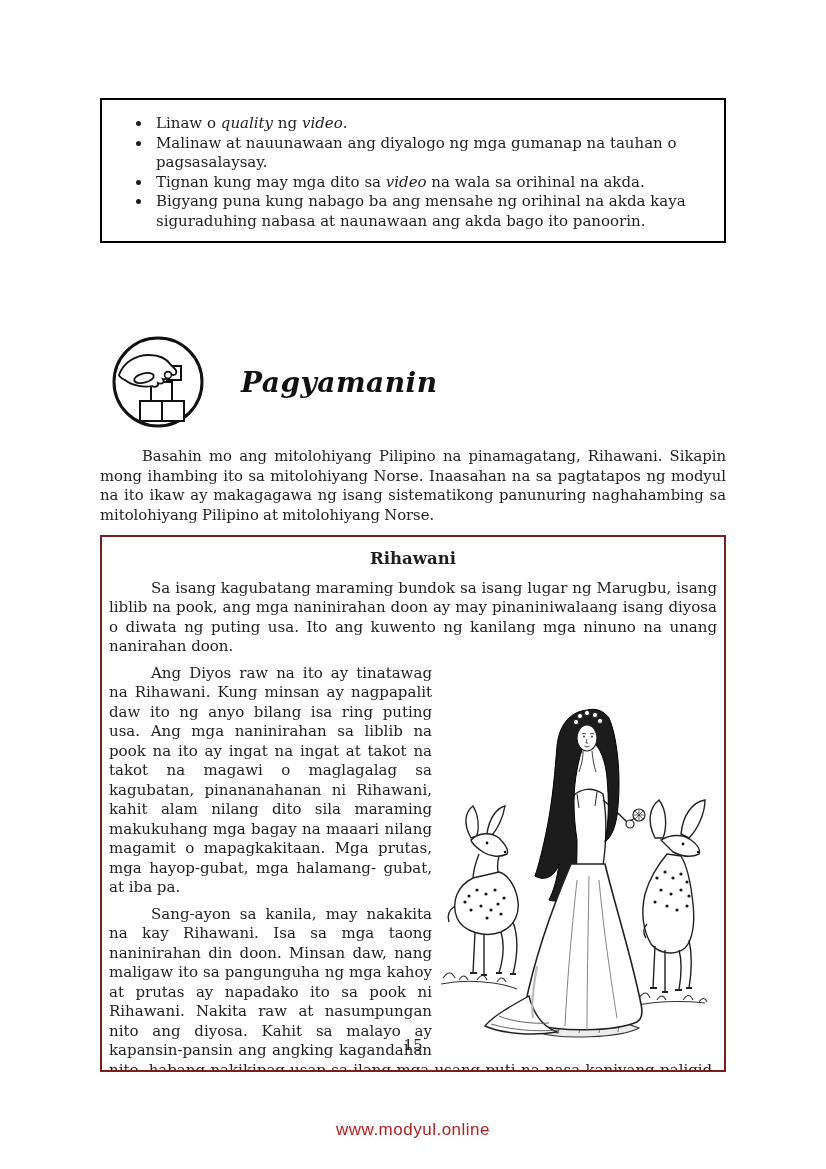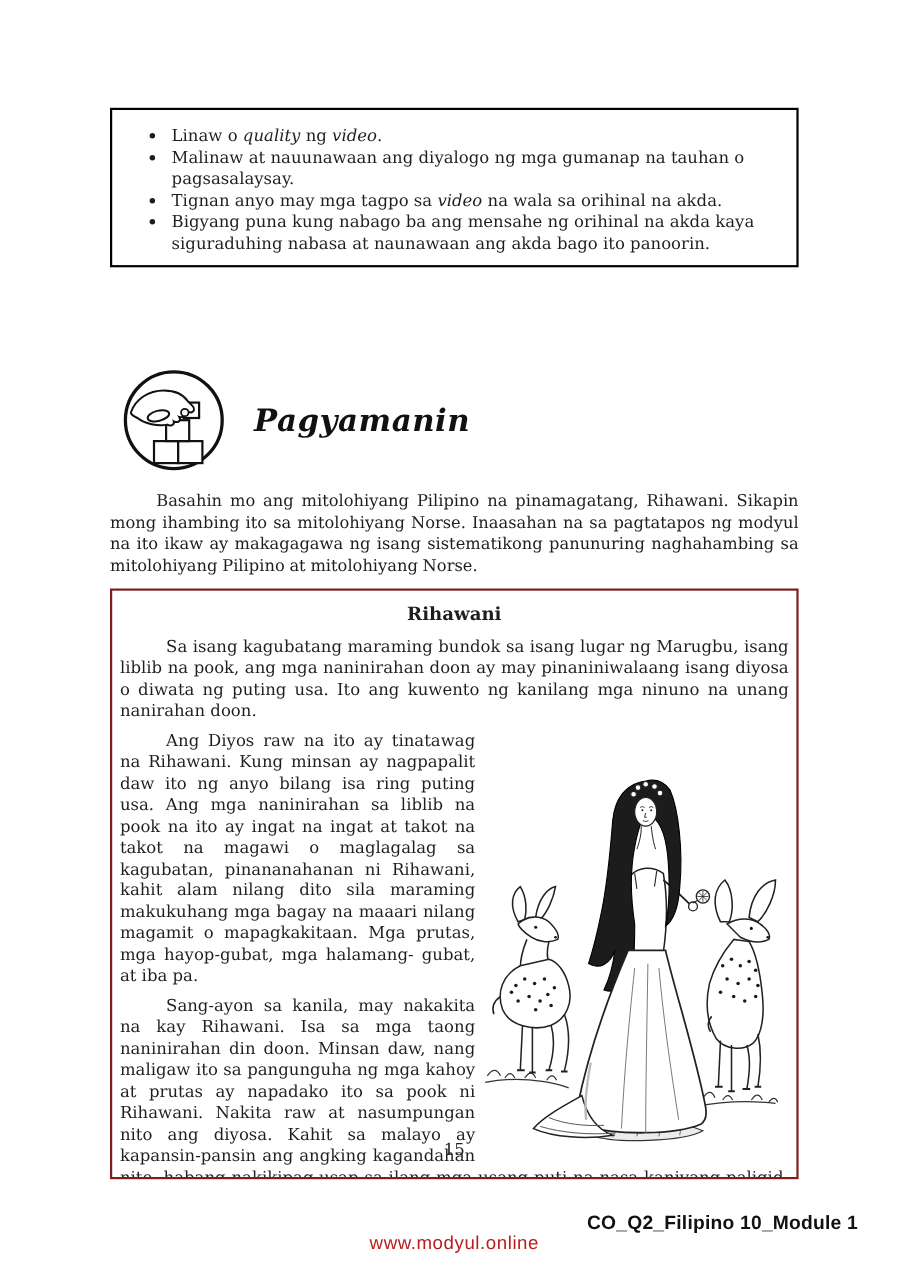--- a/index.html
+++ b/index.html
@@ -17,21 +17,21 @@
     box-sizing:border-box;border:2px solid #000;
     padding:13px 14px 10px 12px;
     font-size:15px;line-height:19.5px;
   }
   .intro-box .lead{margin:0;text-align:justify;text-indent:42px;}
   .intro-box ul{margin:1px 0 0 24px;padding-left:14px;list-style:disc;}
   .intro-box li{padding-left:4px;margin:0;}
   
   .section-head{
     position:absolute;left:111px;top:335px;
-    display:flex;align-items:center;gap:26px;
+    display:flex;align-items:center;gap:36px;
   }
   .icon-circle{width:94px;height:94px;}
   .heading{
     margin:0;font-size:28px;font-weight:bold;font-style:italic;
     letter-spacing:0.5px;color:#111;
   }
   
   .lead-paragraph{
     position:absolute;left:100px;top:446px;width:626px;height:80px;overflow:hidden;
     margin:0;font-size:14.8px;line-height:19.5px;
@@ -66,21 +66,21 @@
 </style>
 </head>
 <body>
 
 <div class="page">
 
   <section class="intro-box">
     <ul>
       <li><span>Linaw o </span><i>quality</i><span> ng </span><i>video</i><span>.</span></li>
       <li><span>Malinaw at nauunawaan ang diyalogo ng mga gumanap na tauhan o pagsasalaysay.</span></li>
-      <li><span>Tignan anyo may mga tagpo sa </span><i>video</i><span> na wala sa orihinal na akda.</span></li>
+      <li><span>Tignan kung may mga dito sa </span><i>video</i><span> na wala sa orihinal na akda.</span></li>
       <li><span>Bigyang puna kung nabago ba ang mensahe ng orihinal na akda kaya siguraduhing nabasa at naunawaan ang akda bago ito panoorin.</span></li>
     </ul>
   </section>
 
   <div class="section-head">
     <div class="icon-circle">
       <svg viewBox="0 0 94 94" xmlns="http://www.w3.org/2000/svg">
         <circle cx="47" cy="47" r="44" fill="#fff" stroke="#111" stroke-width="3"></circle>
         <g fill="#fff" stroke="#111" stroke-width="2">
           <rect x="29" y="66" width="22" height="20"></rect>
@@ -200,16 +200,15 @@
           <circle cx="214" cy="236" r="1.6"></circle>
         </g>
       </svg>
     </div>
 
     <p class="story-p">Ang Diyos raw na ito ay tinatawag na Rihawani. Kung minsan ay nagpapalit daw ito ng anyo bilang isa ring puting usa. Ang mga naninirahan sa liblib na pook na ito ay ingat na ingat at takot na takot na magawi o maglagalag sa kagubatan, pinananahanan ni Rihawani, kahit alam nilang dito sila maraming makukuhang mga bagay na maaari nilang magamit o mapagkakitaan. Mga prutas, mga hayop-gubat, mga halamang- gubat, at iba pa.</p>
     <p class="story-p">Sang-ayon sa kanila, may nakakita na kay Rihawani. Isa sa mga taong naninirahan din doon. Minsan daw, nang maligaw ito sa pangunguha ng mga kahoy at prutas ay napadako ito sa pook ni Rihawani. Nakita raw at nasumpungan nito ang diyosa. Kahit sa malayo ay kapansin-pansin ang angking kagandahan nito, habang nakikipag-usap sa ilang mga usang puti na nasa kaniyang paligid. Nang maglakad ang mga ito sa dakong patungo sa kinaroroonan ng mga</p>
   </section>
 
   <div class="page-num">15</div>
-  <div class="module-code">CO_Q2_Filipino 10_Module 1</div>
   <div class="watermark">www.modyul.online</div>
 
 </div>
 
 </body></html>

